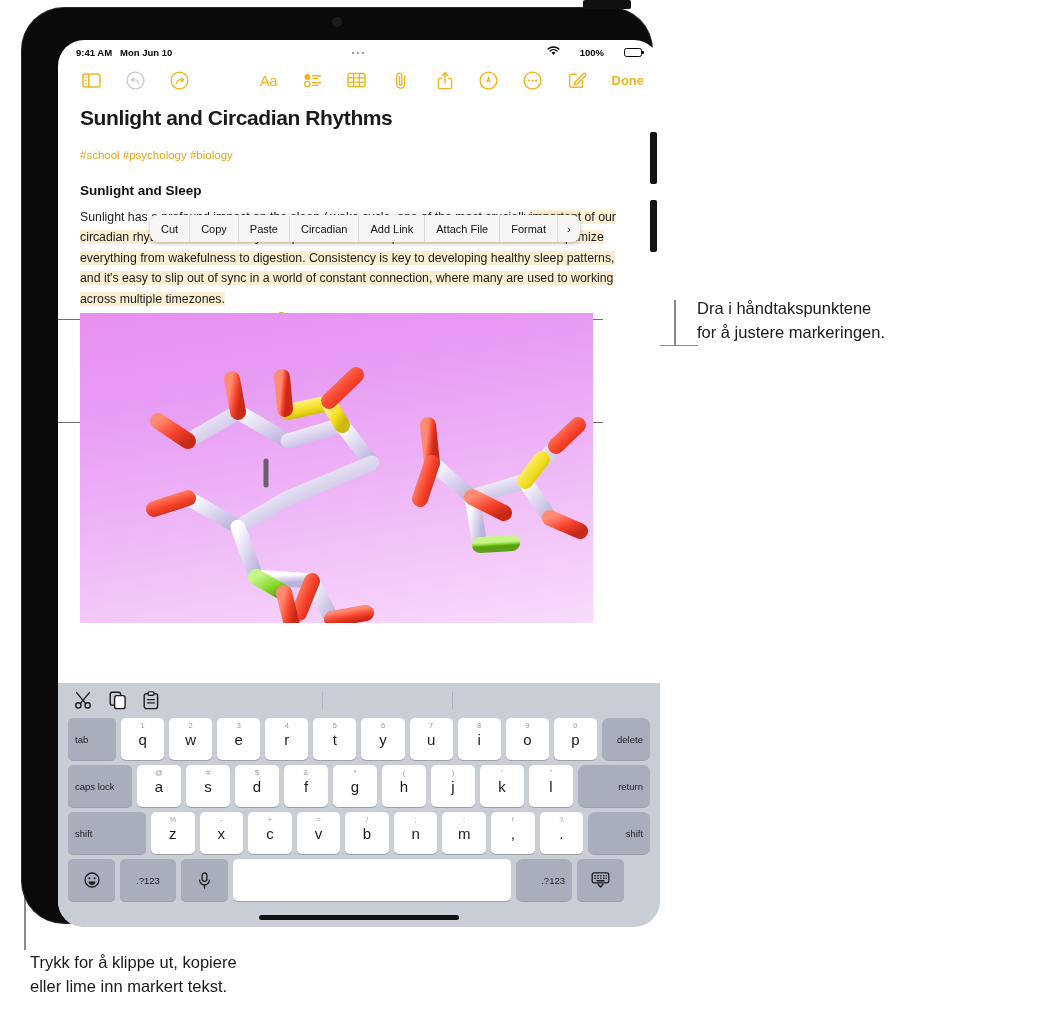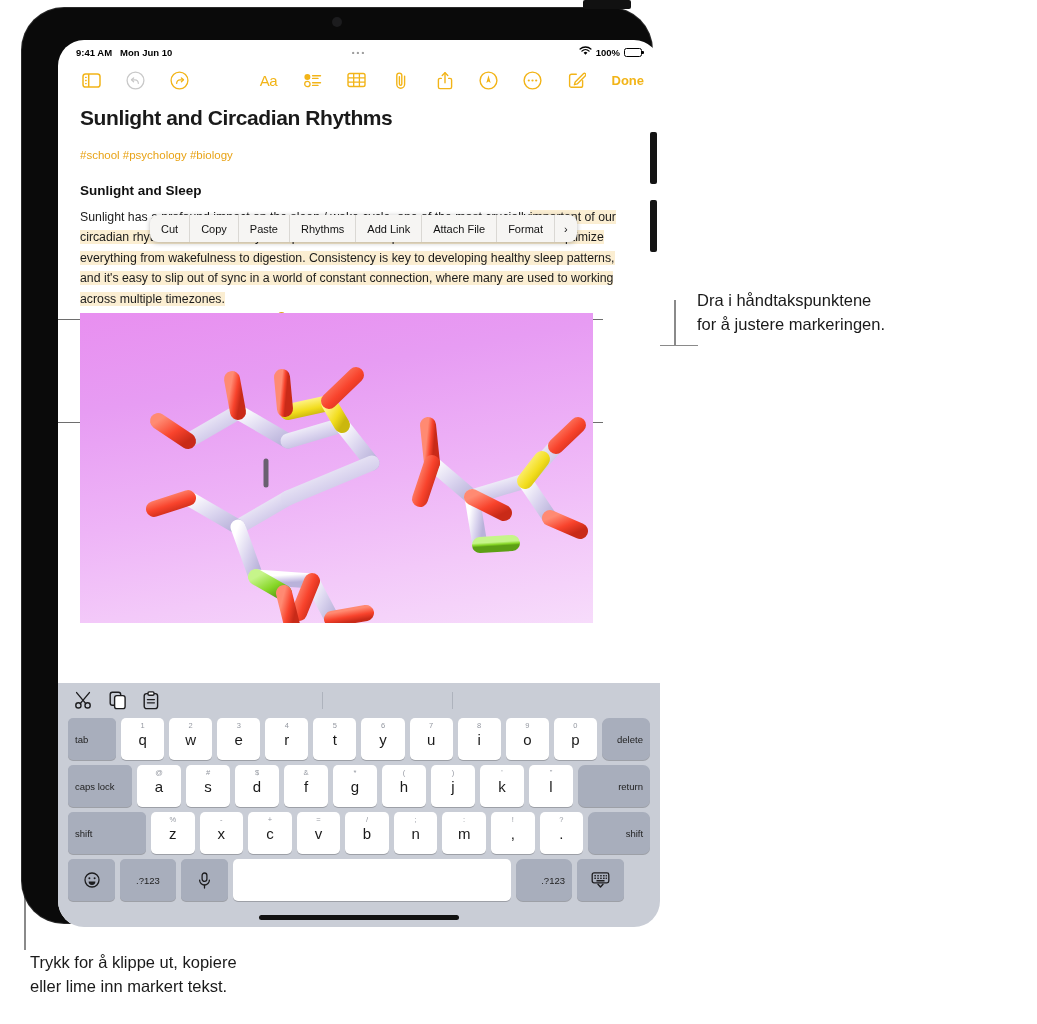--- a/index.html
+++ b/index.html
@@ -70,21 +70,21 @@
     color: #000;
     position: relative;
   }
   #status-left { display: flex; gap: 8px; }
   #status-dots {
     position: absolute; left: 50%; top: 8px;
     transform: translateX(-50%);
     letter-spacing: 2px; color: #999; font-size: 8px;
   }
   #status-right {
-    margin-left: auto; display: flex; align-items: center; gap: 4px;
+    margin-left: auto; display: flex; align-items: center; gap: 20px;
   }
   .battery-shell {
     width: 18px; height: 9px;
     border: 1px solid #000; border-radius: 2.5px;
     position: relative; padding: 1px;
   }
   .battery-shell::after {
     content: ""; position: absolute; right: -3px; top: 2.5px;
     width: 1.6px; height: 3px; background: #000; border-radius: 0 1px 1px 0;
   }
@@ -241,21 +241,21 @@
     position: absolute; left: 50%; bottom: 7px;
     transform: translateX(-50%);
     width: 200px; height: 5px; background: #111; border-radius: 3px;
   }
 
   
   .callout-text {
     position: absolute;
     font-size: 16.5px; line-height: 24px; color: #1a1a1a;
   }
-  #callout-right { left: 697px; top: 288px; width: 330px; }
+  #callout-right { left: 697px; top: 296px; width: 330px; }
   #callout-bottom { left: 30px; top: 950px; width: 400px; }
   .leader { position: absolute; background: #8a8a8a; }
 </style>
 </head>
 <body>
 
 <div class="callout-text" id="callout-right">
   <div>Dra i håndtakspunktene</div>
   <div>for å justere markeringen.</div>
 </div>
@@ -394,21 +394,21 @@
       <div class="handle-dot" style="left:219px; top:206px;"></div>
 
       <div class="handle-stem" style="left:518px; top:293px; height:19px;"></div>
       <div class="handle-dot" style="left:514px; top:309px;"></div>
     </div>
 
     <div id="context-menu">
       <div class="ctx-item">Cut</div>
       <div class="ctx-item">Copy</div>
       <div class="ctx-item">Paste</div>
-      <div class="ctx-item">Rhythms</div>
+      <div class="ctx-item">Circadian</div>
       <div class="ctx-item">Add Link</div>
       <div class="ctx-item">Attach File</div>
       <div class="ctx-item">Format</div>
       <div class="ctx-item">›</div>
     </div>
 
     <div id="molecule-wrap">
       <div id="molecule">
         <svg width="513" height="310" viewBox="0 0 513 310">
           <defs>

